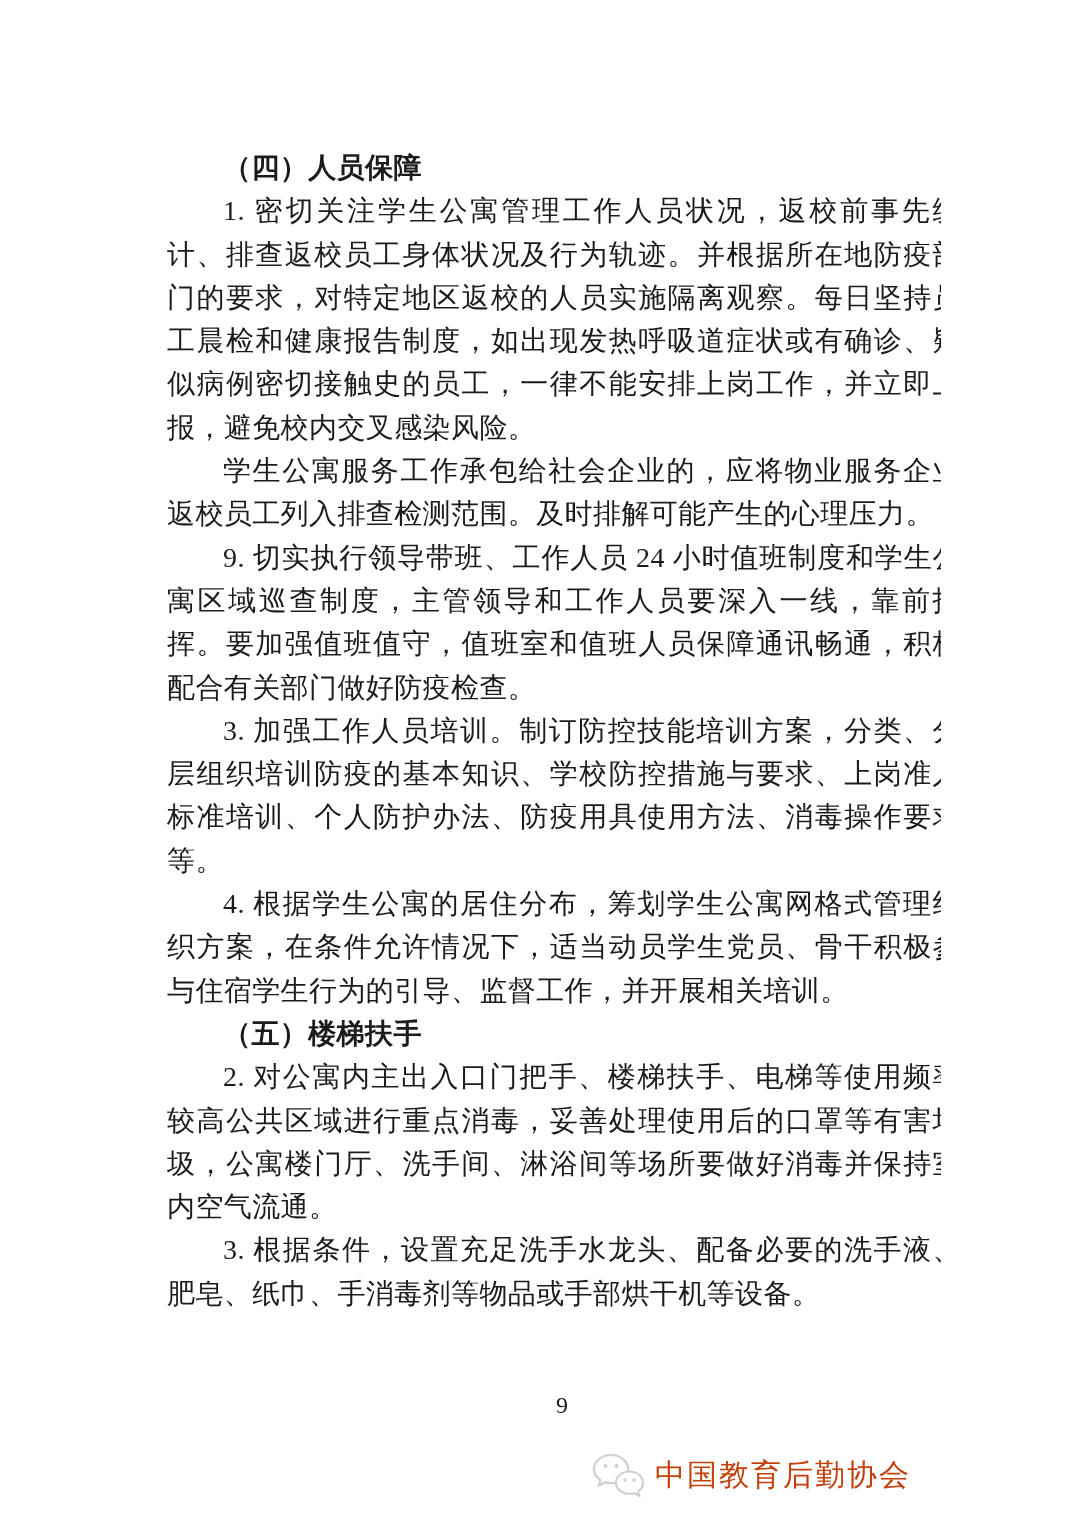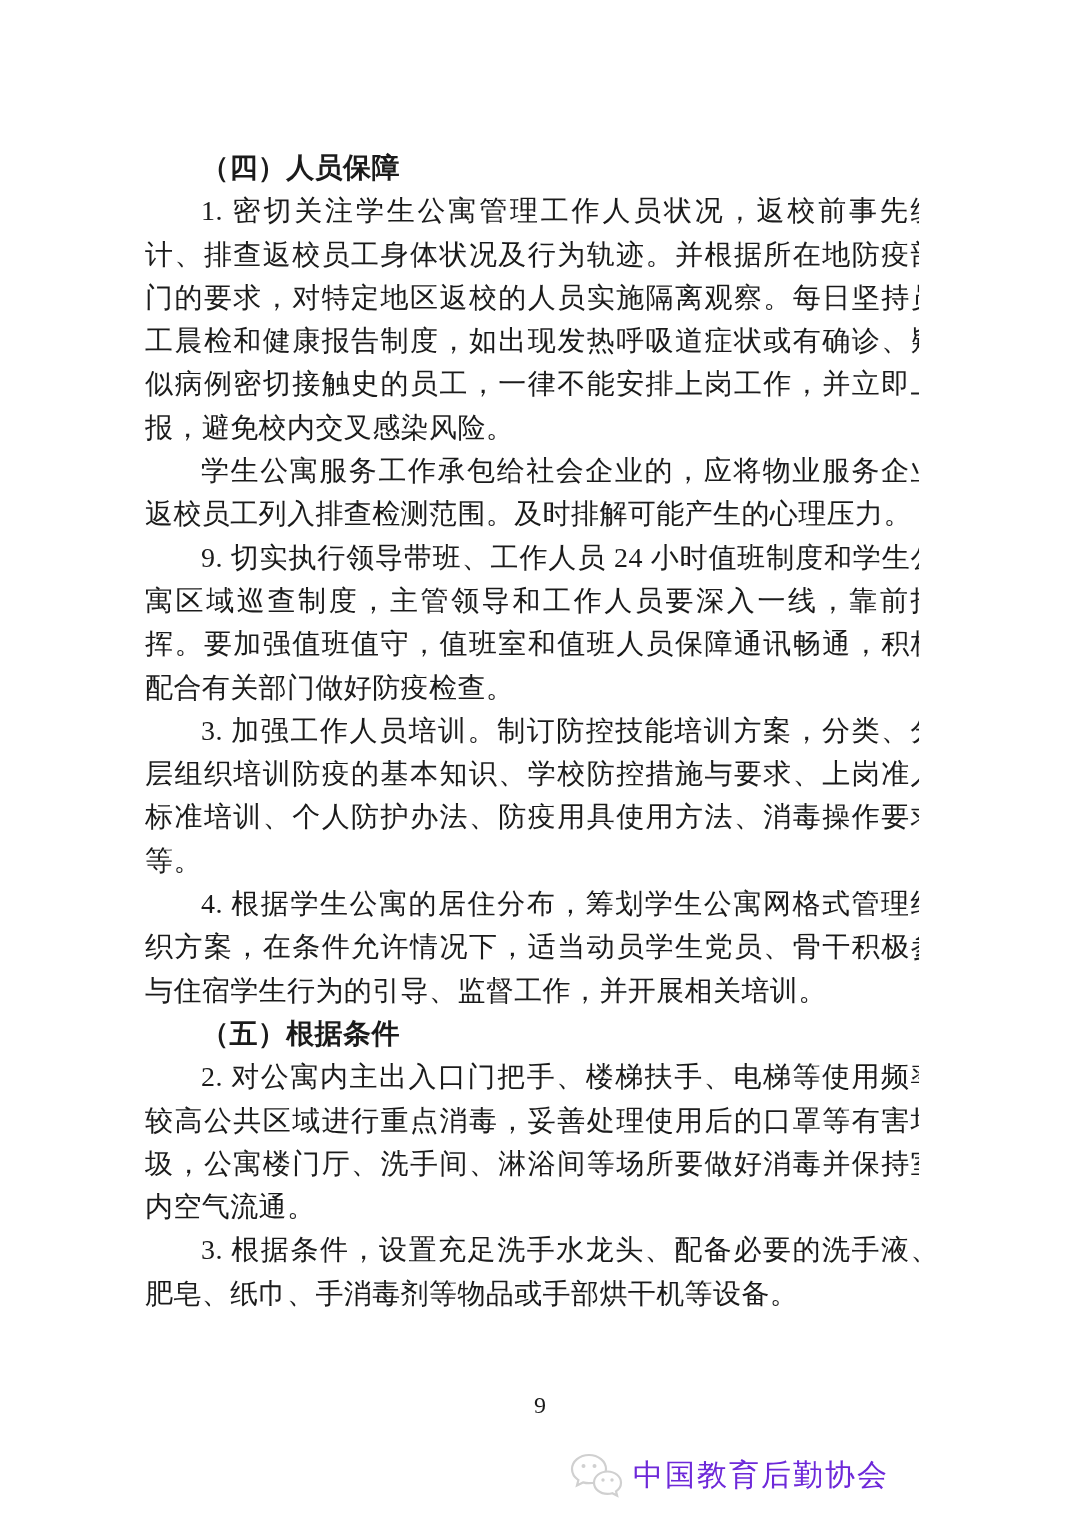--- a/index.html
+++ b/index.html
@@ -5,20 +5,21 @@
   * { margin: 0; padding: 0; box-sizing: border-box; }
   html, body { background: #ffffff; }
   .page {
     position: relative;
     width: 919px;
     height: 1528px;
     background: #ffffff;
     overflow: hidden;
     font-family: "Liberation Serif", "DejaVu Serif", serif;
     color: #1b1b1b;
+    margin-left: 22px;
   }
   .content {
     position: absolute;
     left: 145px;
     top: 146px;
     width: 794px;
   }
   .para, .heading {
     font-size: 28px;
     line-height: 43.3px;
@@ -43,38 +44,38 @@
     position: absolute;
     top: 1452px;
     right: 30px;
     display: flex;
     align-items: center;
     gap: 10px;
   }
   .footer-text {
     font-size: 30px;
     letter-spacing: 2px;
-    color: #6d28d9;
+    color: #c2410c;
     text-shadow: 0 1px 0 #ffffff;
   }
   .wechat-icon-wrap { display: inline-flex; align-items: center; }
 </style>
 </head>
 <body>
 
 <div class="page">
 
   <div class="content">
     <div class="heading">（四）人员保障</div>
     <div class="para">1. 密切关注学生公寓管理工作人员状况，返校前事先统计、排查返校员工身体状况及行为轨迹。并根据所在地防疫部门的要求，对特定地区返校的人员实施隔离观察。每日坚持员工晨检和健康报告制度，如出现发热呼吸道症状或有确诊、疑似病例密切接触史的员工，一律不能安排上岗工作，并立即上报，避免校内交叉感染风险。</div>
     <div class="para">学生公寓服务工作承包给社会企业的，应将物业服务企业返校员工列入排查检测范围。及时排解可能产生的心理压力。</div>
     <div class="para">9. 切实执行领导带班、工作人员 24 小时值班制度和学生公寓区域巡查制度，主管领导和工作人员要深入一线，靠前指挥。要加强值班值守，值班室和值班人员保障通讯畅通，积极配合有关部门做好防疫检查。</div>
     <div class="para">3. 加强工作人员培训。制订防控技能培训方案，分类、分层组织培训防疫的基本知识、学校防控措施与要求、上岗准入标准培训、个人防护办法、防疫用具使用方法、消毒操作要求等。</div>
     <div class="para">4. 根据学生公寓的居住分布，筹划学生公寓网格式管理组织方案，在条件允许情况下，适当动员学生党员、骨干积极参与住宿学生行为的引导、监督工作，并开展相关培训。</div>
-    <div class="heading">（五）根据条件</div>
+    <div class="heading">（五）楼梯扶手</div>
     <div class="para">2. 对公寓内主出入口门把手、楼梯扶手、电梯等使用频率较高公共区域进行重点消毒，妥善处理使用后的口罩等有害垃圾，公寓楼门厅、洗手间、淋浴间等场所要做好消毒并保持室内空气流通。</div>
     <div class="para">3. 根据条件，设置充足洗手水龙头、配备必要的洗手液、肥皂、纸巾、手消毒剂等物品或手部烘干机等设备。</div>
   </div>
 
   <div class="page-number">9</div>
 
   <div class="footer">
     <span class="wechat-icon-wrap">
       <svg width="54" height="46" viewBox="0 0 54 46" aria-hidden="true">
         <g stroke="#d0d0d0" stroke-width="2.2" fill="#ffffff">

